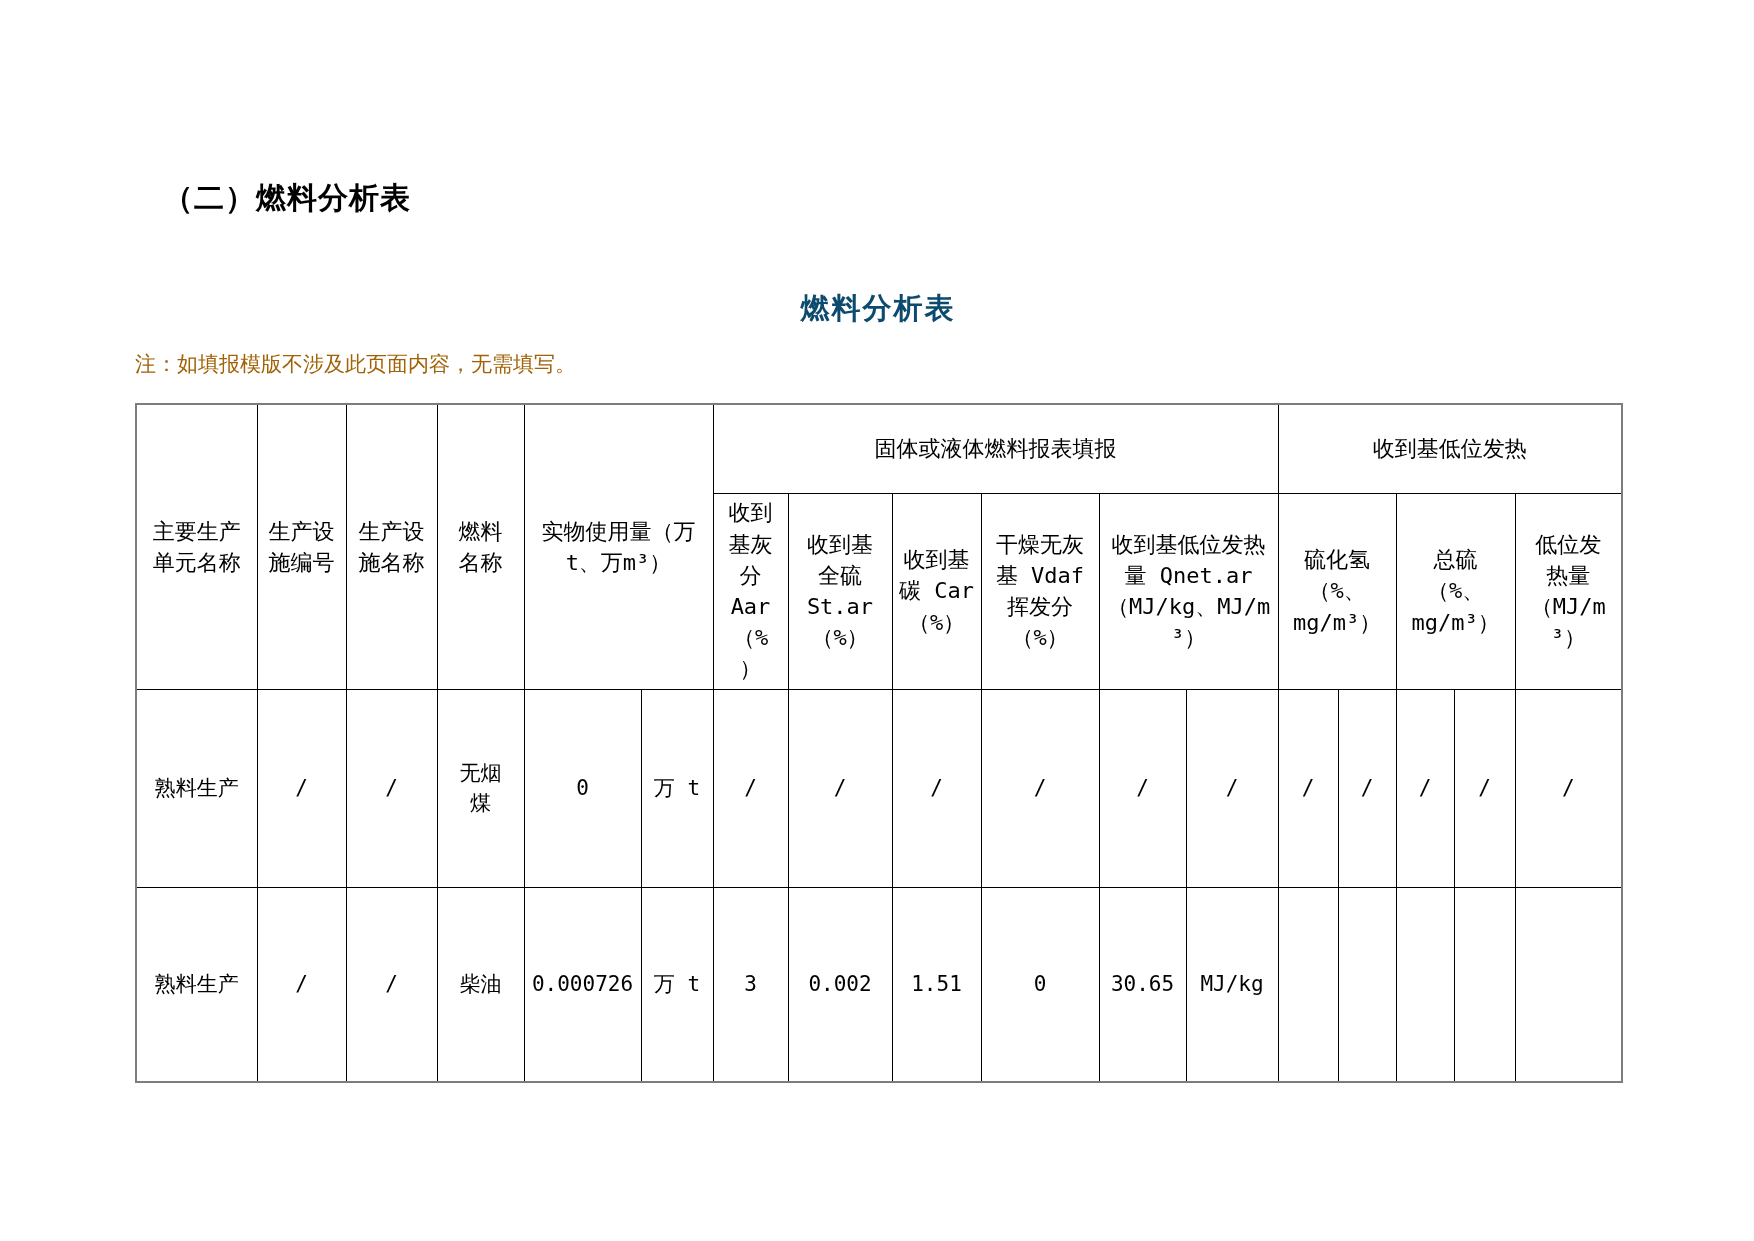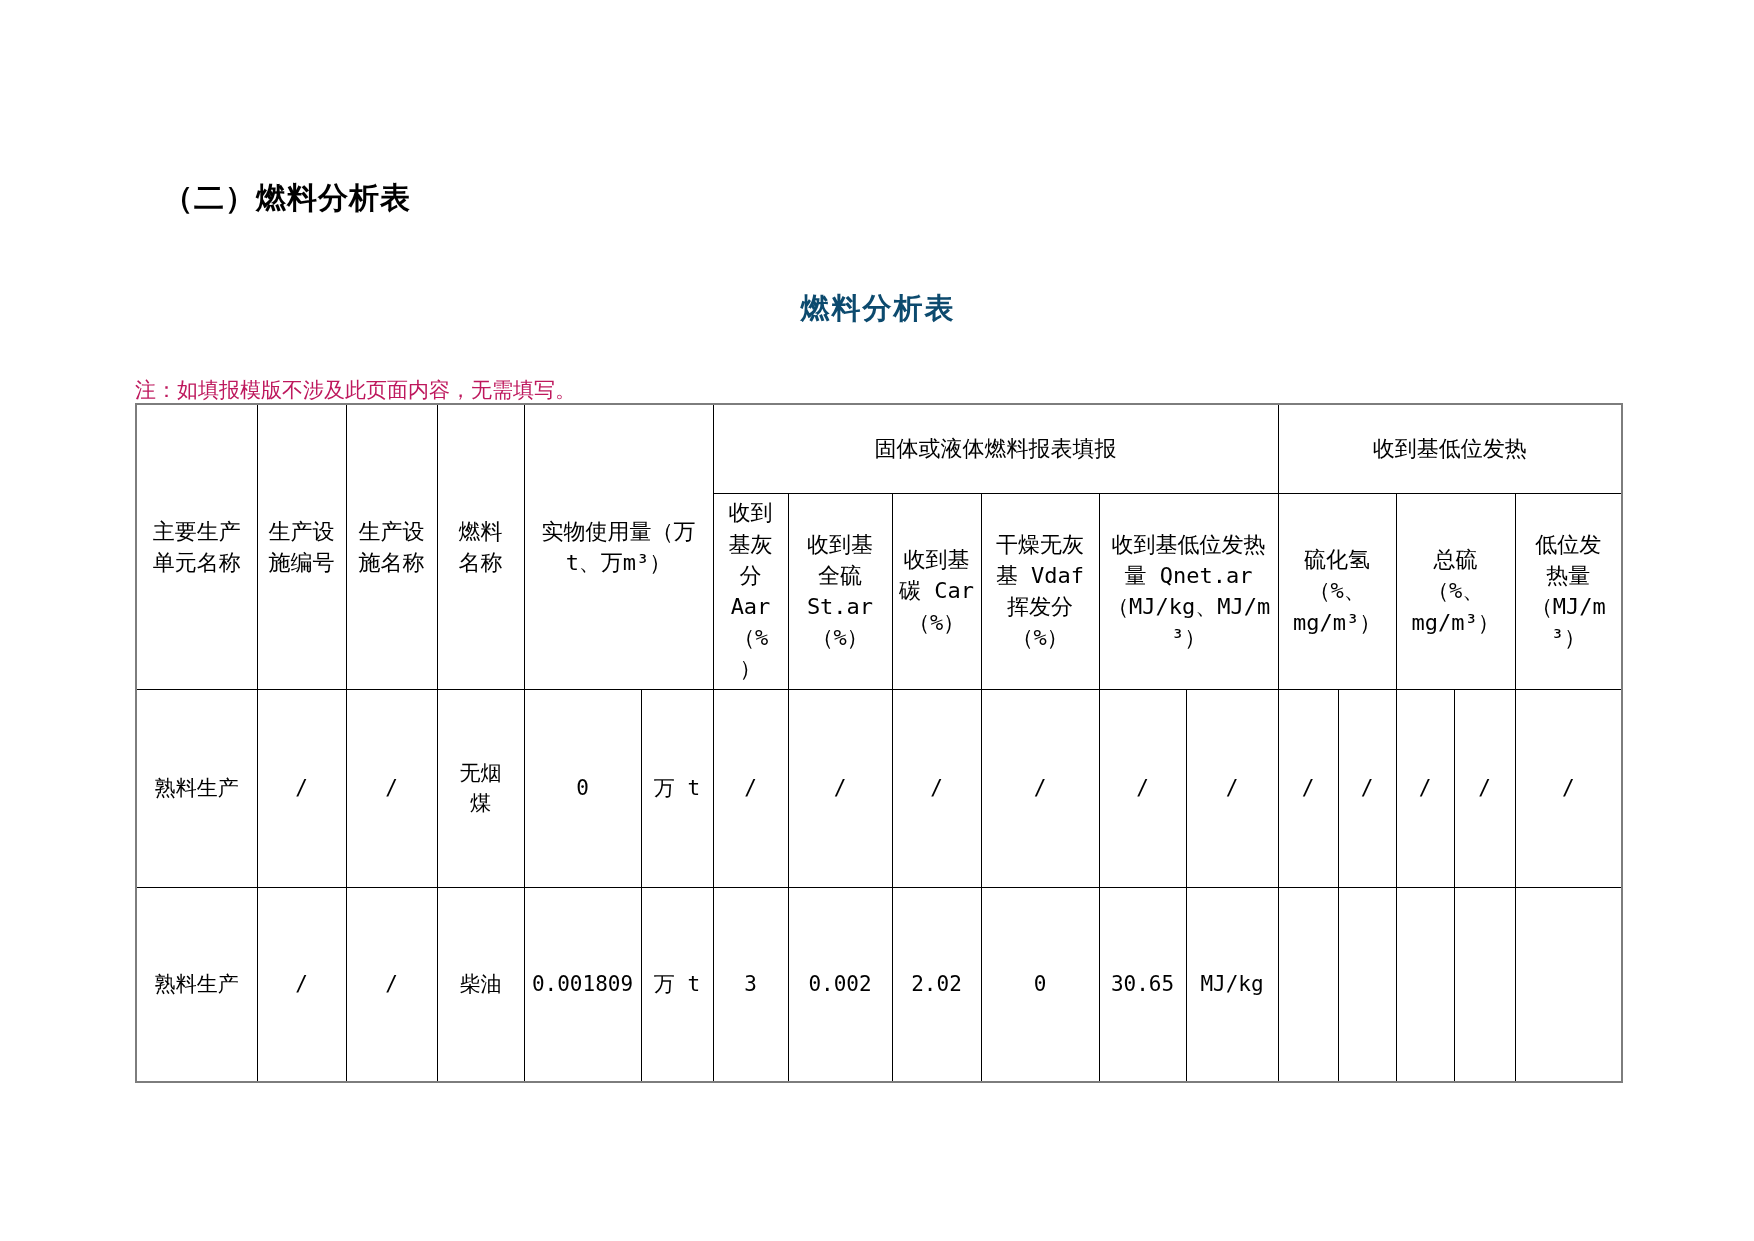--- a/index.html
+++ b/index.html
@@ -34,24 +34,24 @@
     text-align: center;
     font-family: "Liberation Sans", "DejaVu Sans", sans-serif;
     font-weight: 700;
     font-size: 29px;
     letter-spacing: 2px;
     color: #0c4a6e;
   }
   .note {
     position: absolute;
     left: 135px;
-    top: 376px;
+    top: 350px;
     font-family: Liberation Serif, serif;
     font-size: 21px;
-    color: #be185d;
+    color: #a16207;
     white-space: nowrap;
   }
   table.fuel-table {
     position: absolute;
     left: 135px;
     top: 403px;
     width: 1486px;
     table-layout: fixed;
     border-collapse: collapse;
     border: 2px solid #7d7d7d;
@@ -182,25 +182,25 @@
       <td>/</td>
       <td>/</td>
       <td>/</td>
     </tr>
 
     <tr class="data-row-2">
       <td>熟料生产</td>
       <td>/</td>
       <td>/</td>
       <td>柴油</td>
-      <td>0.001809</td>
+      <td>0.000726</td>
       <td>万 t</td>
       <td>3</td>
       <td>0.002</td>
-      <td>2.02</td>
+      <td>1.51</td>
       <td>0</td>
       <td>30.65</td>
       <td>MJ/kg</td>
       <td></td>
       <td></td>
       <td></td>
       <td></td>
       <td></td>
     </tr>
   </tbody>

